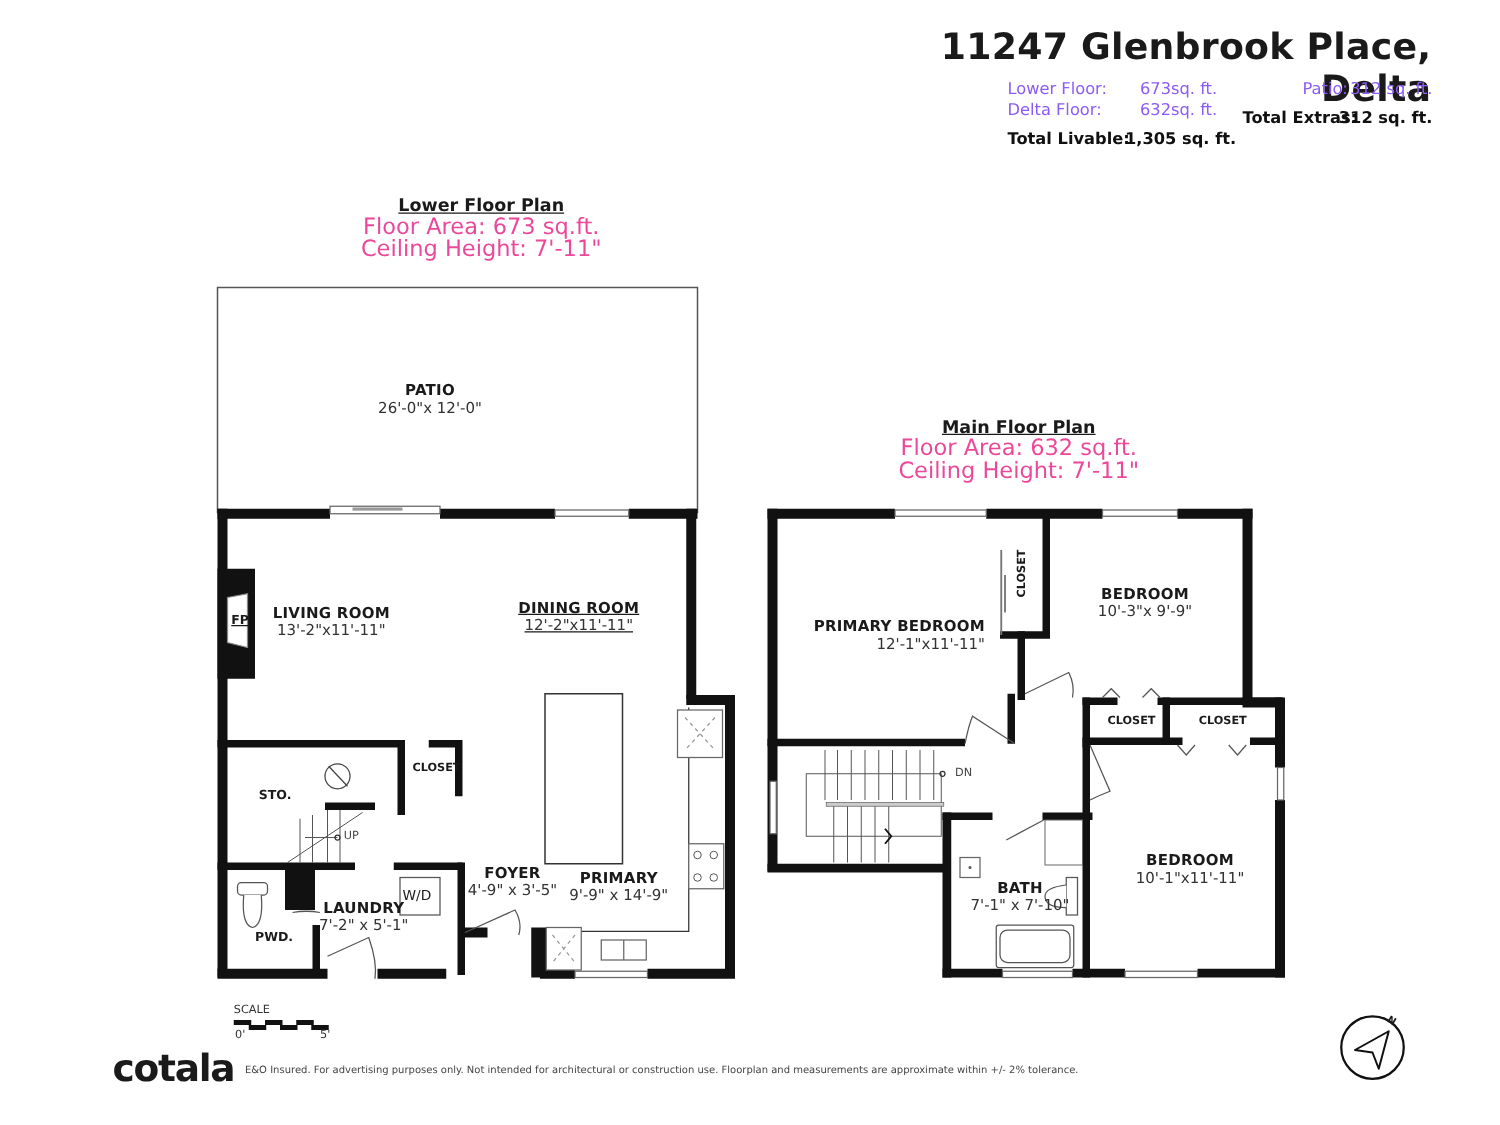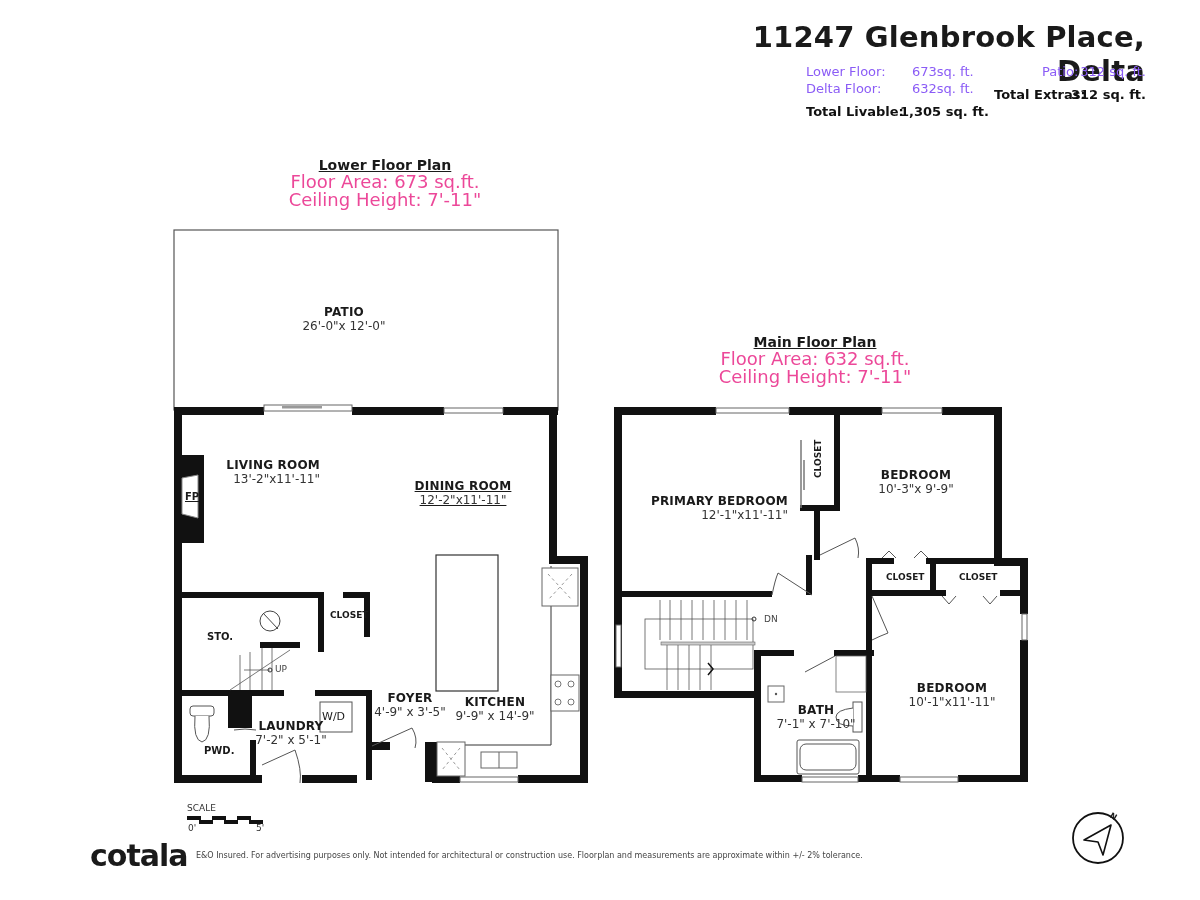--- a/index.html
+++ b/index.html
@@ -232,34 +232,34 @@
   <g>
     <circle cx="1098" cy="838" r="25" fill="none" stroke="#111" stroke-width="1.8"></circle>
     <path d="M1111 825 L1084 840 L1098 842 L1103 855 Z" fill="#fff" stroke="#111" stroke-width="1.6" stroke-linejoin="round"></path>
   </g>
 </svg>
 
 <div class="rlabel" style="left:284px;top:305px;width:120px;">
   <div class="rn">PATIO</div>
   <div class="rd">26'-0"x 12'-0"</div>
 </div>
-<div class="rlabel" style="left:210px;top:458px;width:110px;text-align:right;">
+<div class="rlabel" style="left:210px;top:483px;width:110px;">
   <div class="rn">LIVING ROOM</div>
   <div class="rd">13'-2"x11'-11"</div>
 </div>
 <div class="rlabel" style="left:408px;top:479px;width:110px;text-decoration:underline;">
   <div class="rn">DINING ROOM</div>
   <div class="rd">12'-2"x11'-11"</div>
 </div>
 <div class="rlabel" style="left:362px;top:691px;width:96px;">
   <div class="rn">FOYER</div>
   <div class="rd">4'-9" x 3'-5"</div>
 </div>
 <div class="rlabel" style="left:450px;top:695px;width:90px;">
-  <div class="rn">KITCHEN</div>
+  <div class="rn">PRIMARY</div>
   <div class="rd">9'-9" x 14'-9"</div>
 </div>
 <div class="rlabel" style="left:252px;top:719px;width:78px;">
   <div class="rn">LAUNDRY</div>
   <div class="rd">7'-2" x 5'-1"</div>
 </div>
 <div class="small-lbl" style="left:185px;top:491px;font-size:10px;text-decoration:underline;">FP</div>
 <div class="small-lbl" style="left:207px;top:631px;font-size:10px;">STO.</div>
 <div class="small-lbl" style="left:330px;top:610px;">CLOSET</div>
 <div class="small-lbl" style="left:275px;top:664px;font-weight:normal;color:#444;">UP</div>

